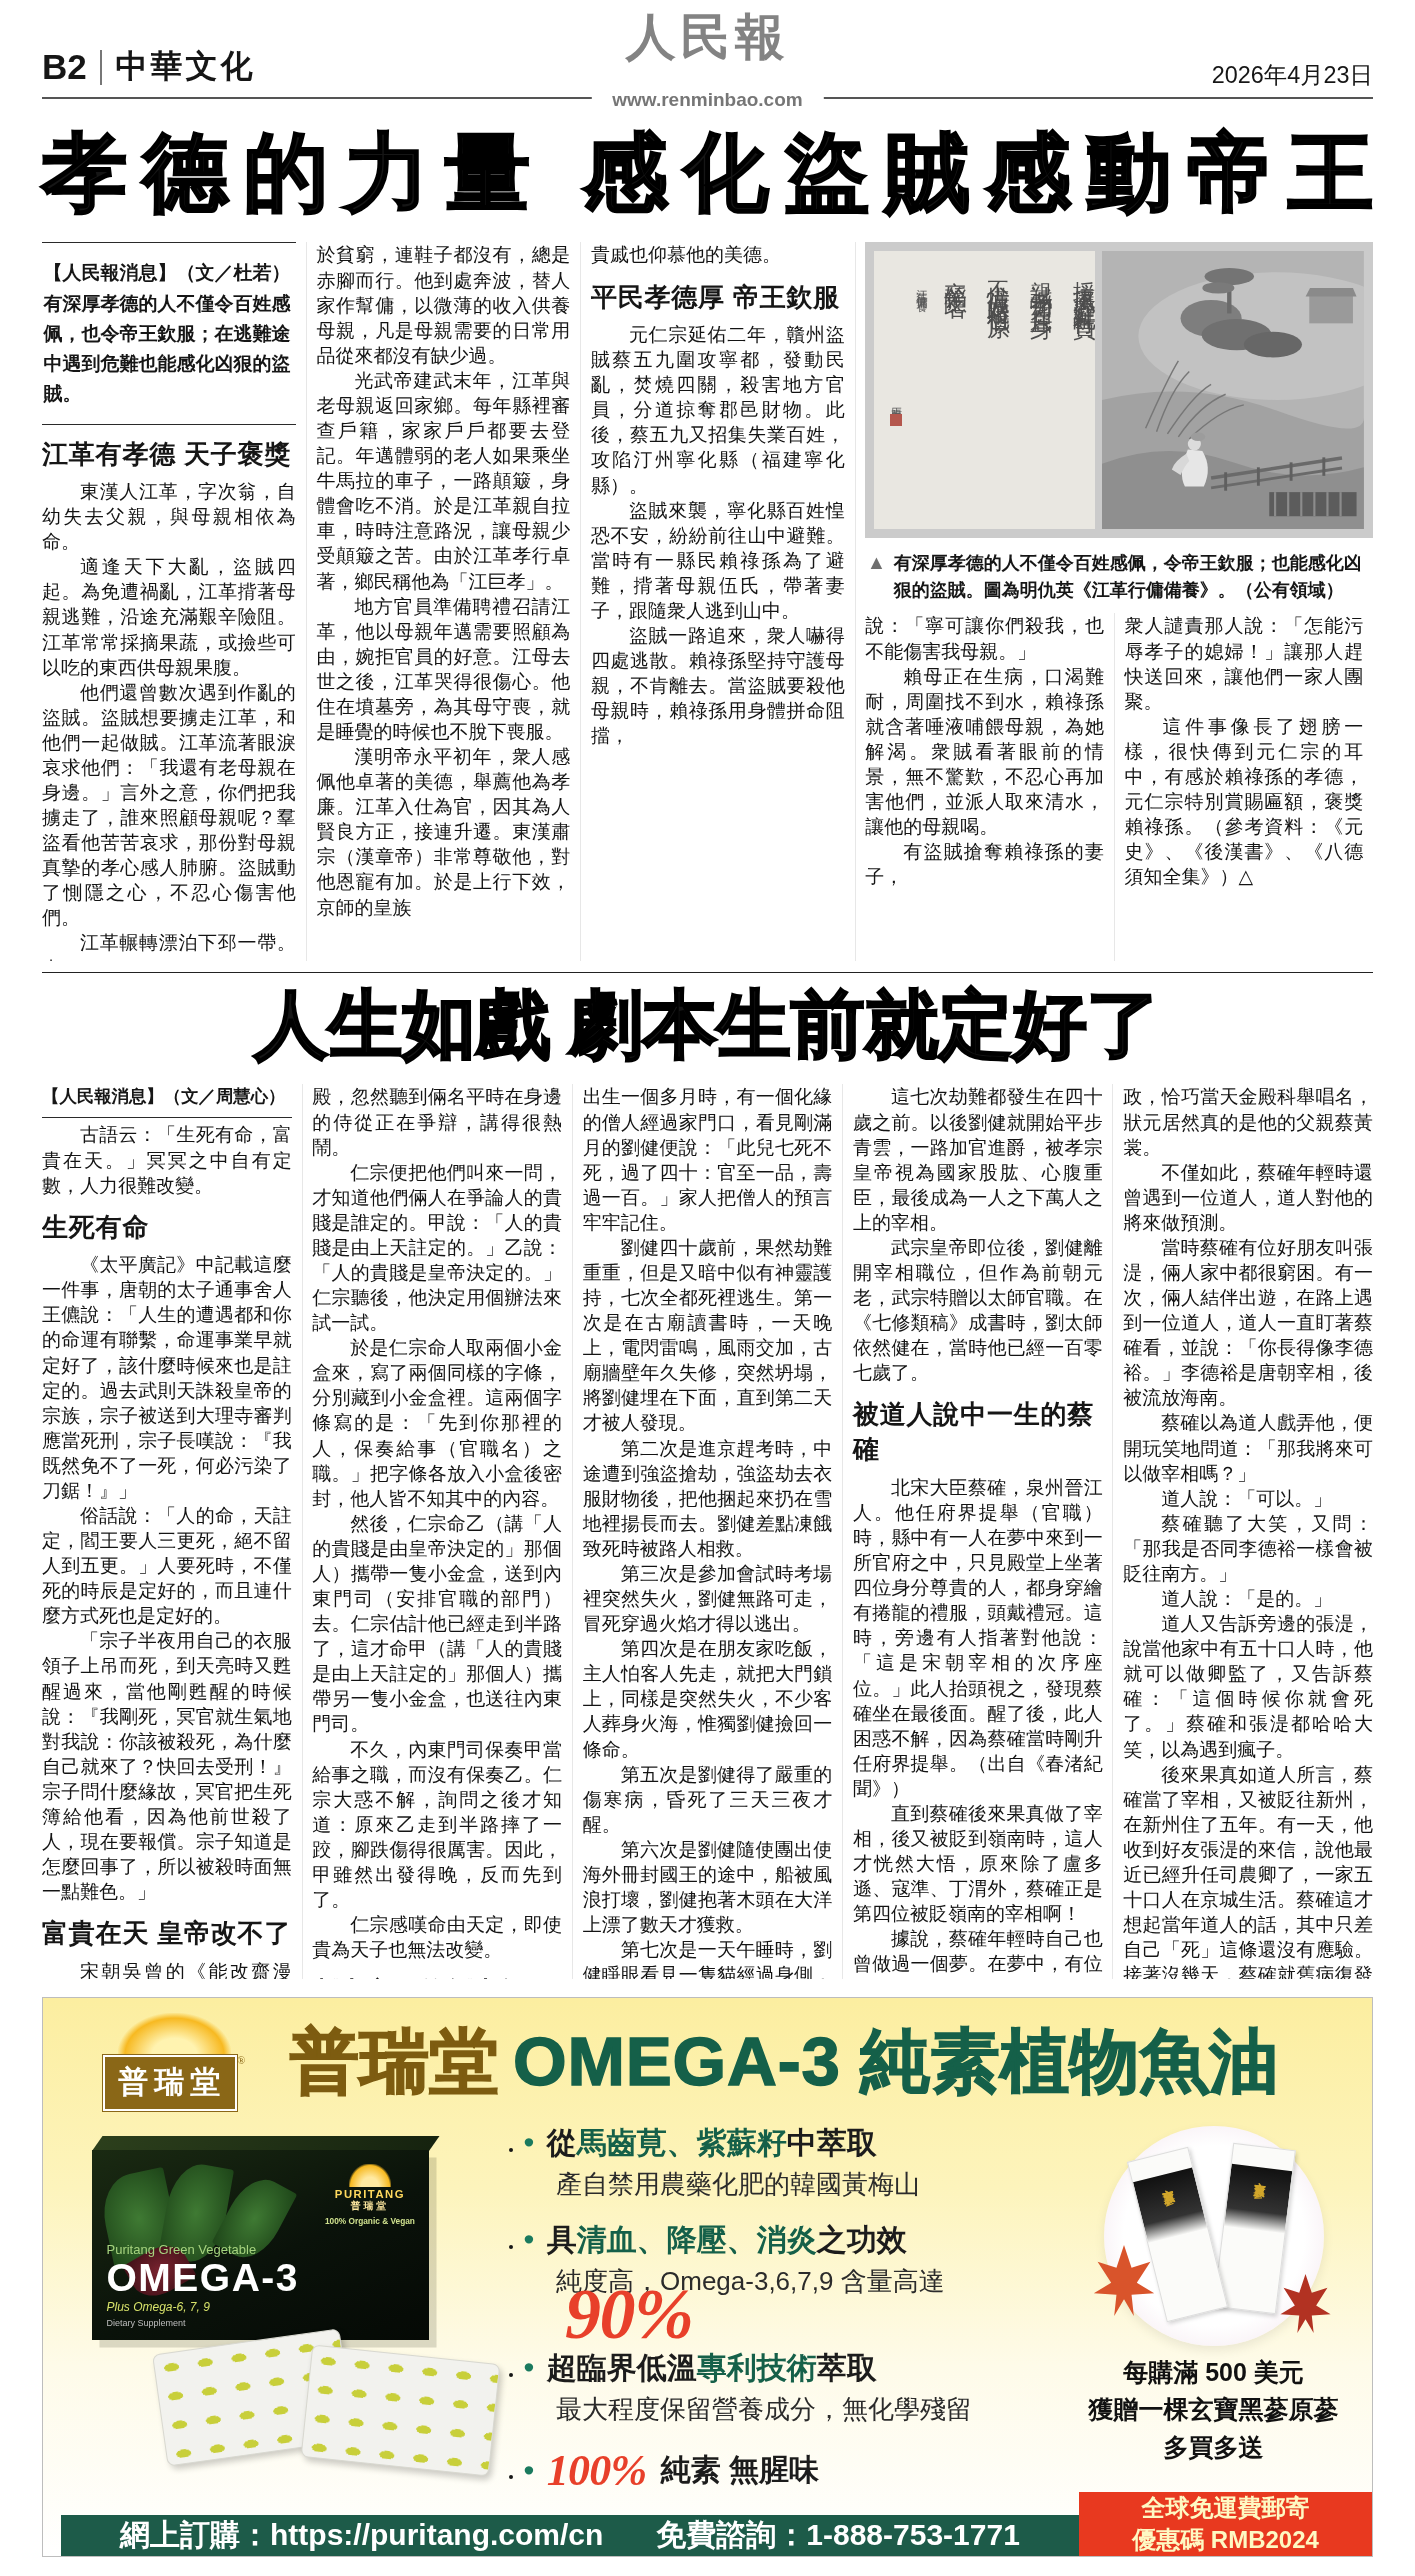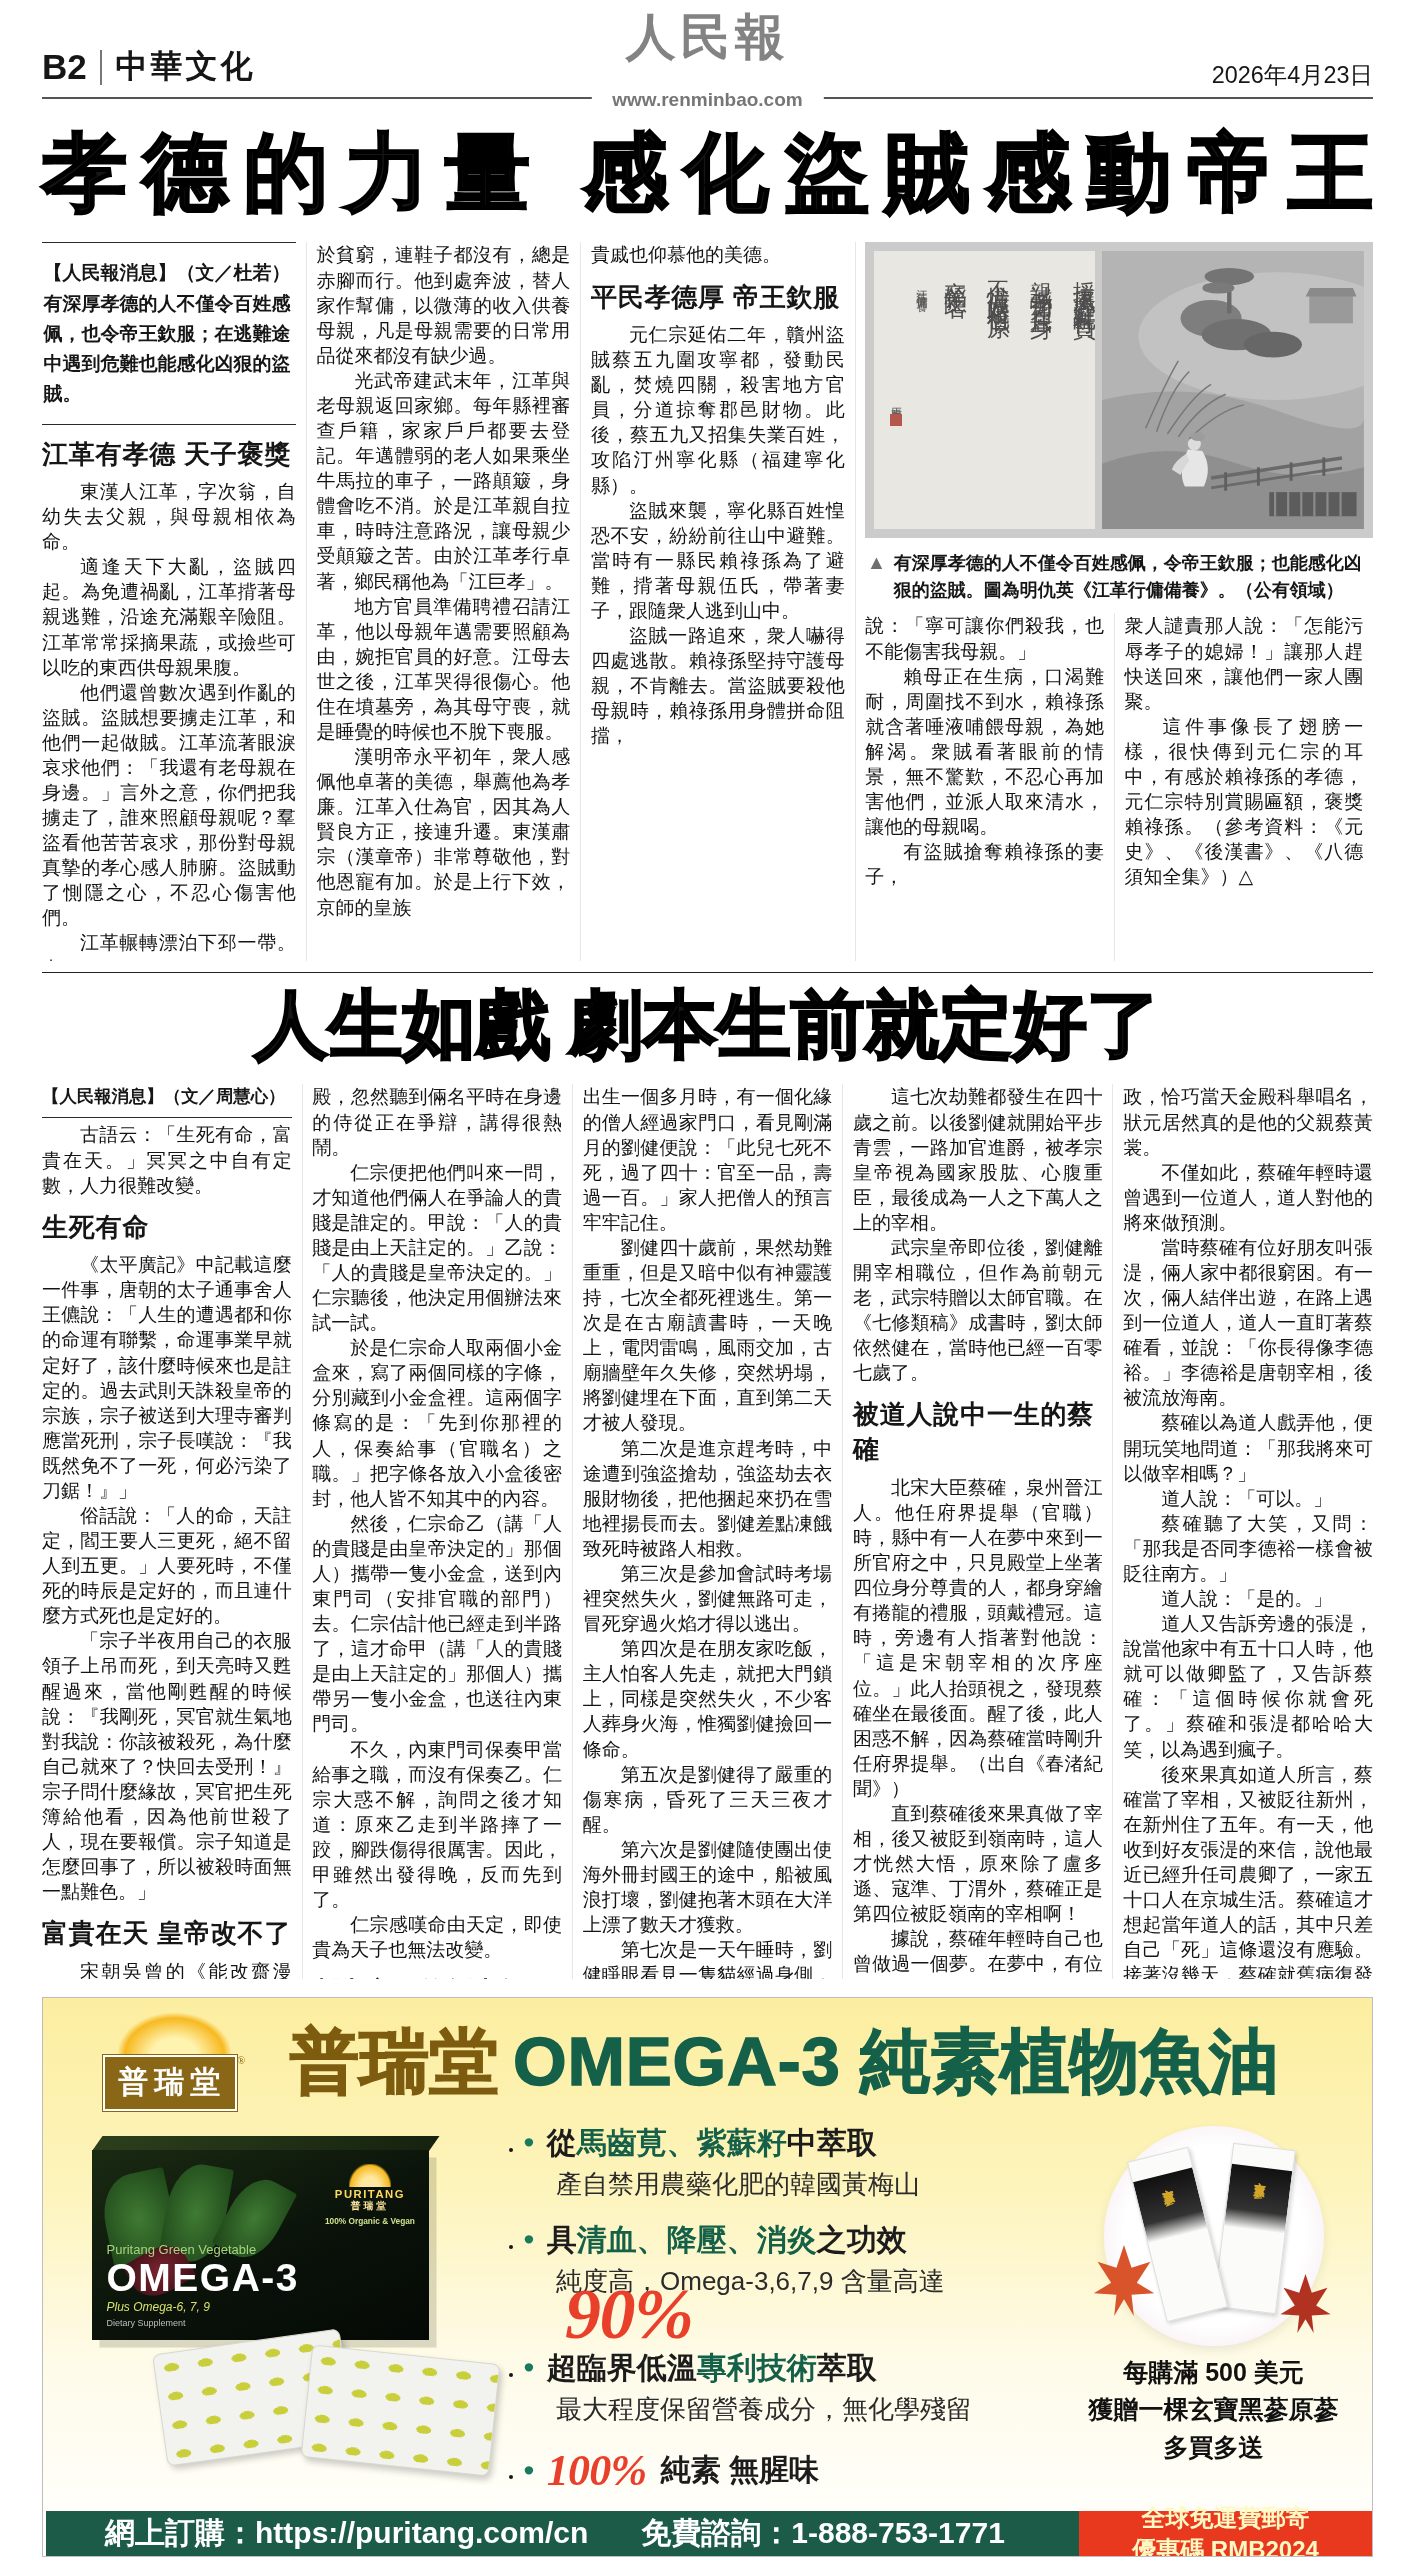--- a/index.html
+++ b/index.html
@@ -123,22 +123,22 @@
   .gbox .band { position:absolute; left:0; right:0; top:19.6px; height:63px;
     background:linear-gradient(180deg,#111 0%,#333 70%,rgba(17,17,17,0) 100%); }
   .gbox .glabel { position:absolute; left:50%; top:26px; transform:translateX(-50%);
     writing-mode:vertical-rl; color:#d2a72c; font-size:11.3px; letter-spacing:1.5px; font-weight:bold; }
   .gbox.g1 { left:42px; top:26px; transform:rotate(-14deg); z-index:2; }
   .gbox.g2 { left:119px; top:19.6px; transform:rotate(7deg); }
   .gift-text { font-family:"Liberation Sans",sans-serif; font-weight:bold; font-size:25px;
     line-height:1.5; margin-top:7.5px; color:#111; }
   .leafsvg { position:absolute; z-index:3; }
 
-  .ad-bottom { position:absolute; left:3px; right:0; bottom:0; height:45px; display:flex;
-    font-family:"Liberation Sans",sans-serif; font-weight:bold; }
+  .ad-bottom { position:absolute; left:18px; right:0; bottom:0; height:61px; display:flex;
+    font-family:"Liberation Sans",sans-serif; font-weight:bold;align-items:flex-end; }
   .ad-bottom-green { flex:1; background:#1d5b49; color:#fff; display:flex; align-items:center;
     gap:53px; padding-left:59px; font-size:30px; }
   .ad-bottom-green .seg { white-space:nowrap; }
   .ad-bottom-red { width:293px; background:#e8391f; color:#fef9c3; display:flex; flex-direction:column;
     justify-content:center; text-align:center; font-size:24px; line-height:1.35; }
 </style>
 </head>
 <body>
 
 <div class="page">

